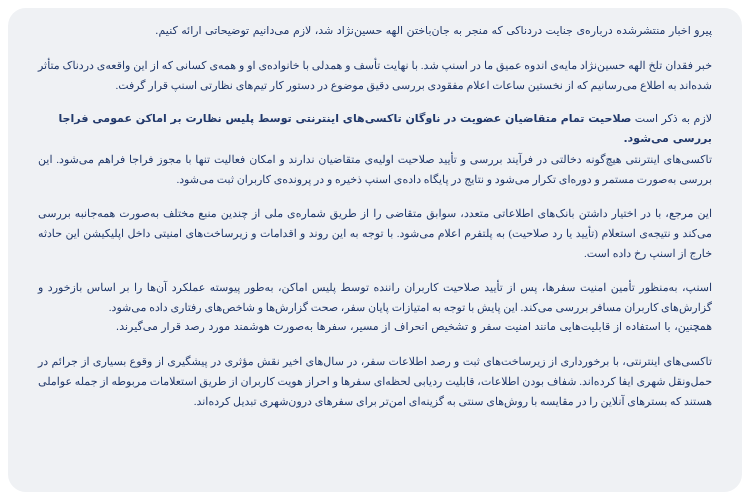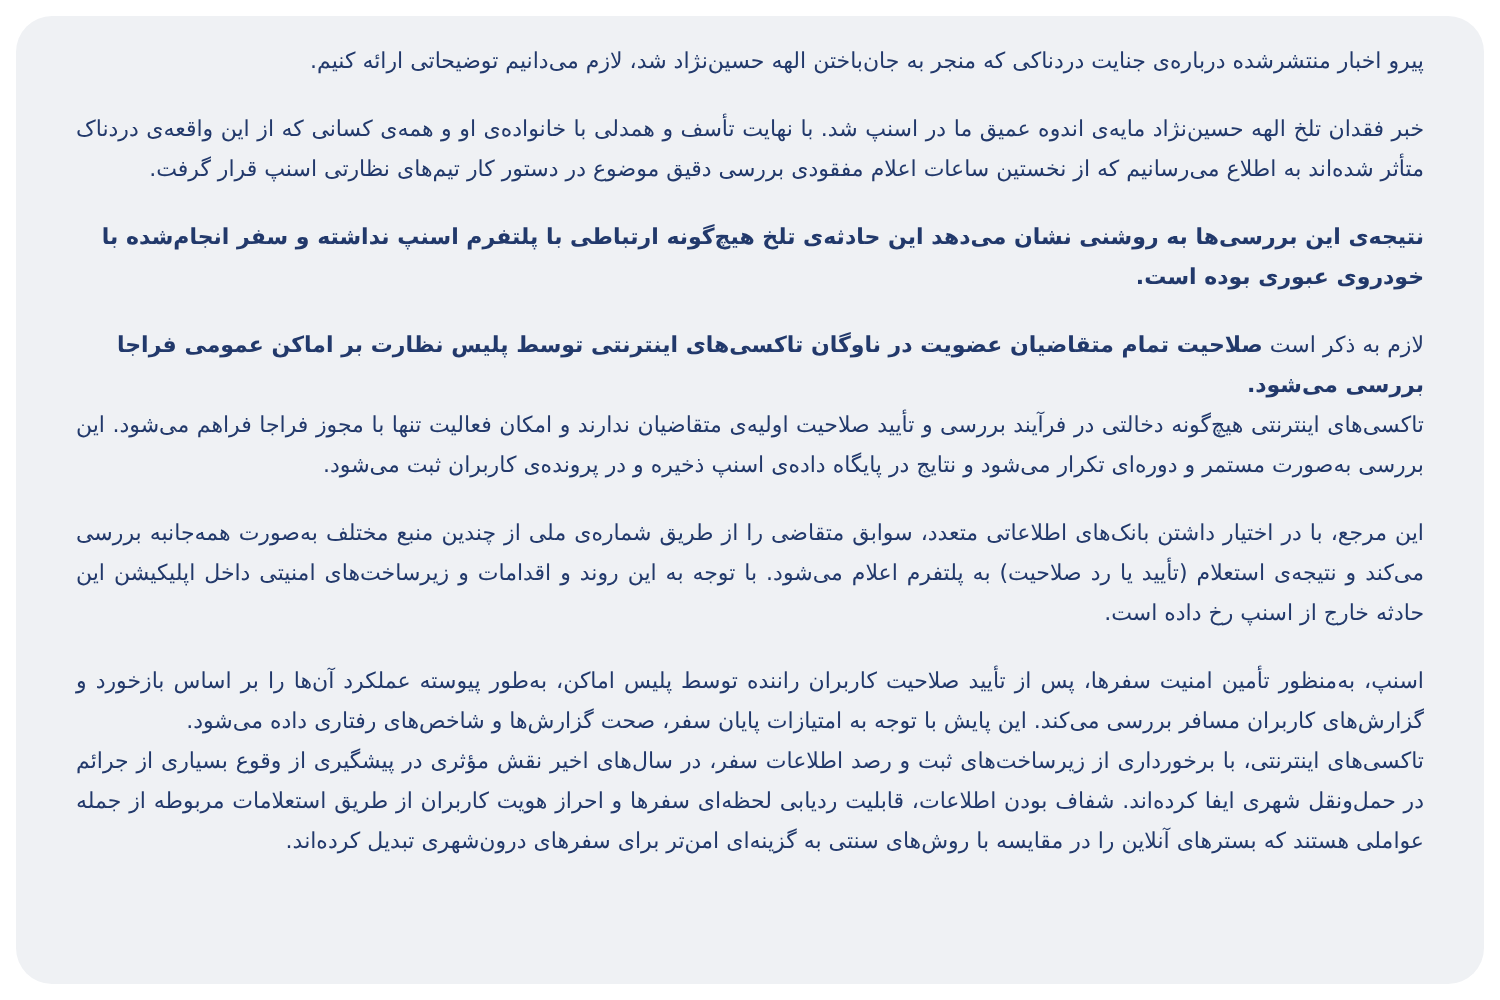--- a/index.html
+++ b/index.html
@@ -14,38 +14,38 @@
     inset: 8px;
     background: #eff1f4;
     border-radius: 18px;
     padding: 13px 30px 14px 30px;
     direction: rtl;
     color: #22396b;
     font-size: 11px;
     line-height: 20px;
   }
   p { text-align: right; margin: 0 0 14px 0; }
-  p.justify { text-align: justify; text-align-last: right; }
+  p.justify { text-align: justify; text-align-last: right; font-family: Liberation Serif, serif; }
   p.tight { margin-bottom: 0; }
   .bold { font-weight: bold; }
 </style>
 </head>
 <body>
 
 <div class="statement-card">
   <p>پیرو اخبار منتشرشده درباره‌ی جنایت دردناکی که منجر به جان‌باختن الهه حسین‌نژاد شد، لازم می‌دانیم توضیحاتی ارائه کنیم.</p>
 
   <p class="justify">خبر فقدان تلخ الهه حسین‌نژاد مایه‌ی اندوه عمیق ما در اسنپ شد. با نهایت تأسف و همدلی با خانواده‌ی او و همه‌ی کسانی که از این واقعه‌ی دردناک متأثر شده‌اند به اطلاع می‌رسانیم که از نخستین ساعات اعلام مفقودی بررسی دقیق موضوع در دستور کار تیم‌های نظارتی اسنپ قرار گرفت.</p>
 
-  <p class="bold">نتیجه‌ی این بررسی‌ها به روشنی نشان می‌دهد این حادثه‌ی تلخ هیچ‌گونه ارتباطی با پلتفرم اسنپ نداشته و سفر انجام‌شده با خودروی عبوری بوده است.</p>
 
   <p class="tight"><span>لازم به ذکر است </span><span class="bold">صلاحیت تمام متقاضیان عضویت در ناوگان تاکسی‌های اینترنتی توسط پلیس نظارت بر اماکن عمومی فراجا بررسی می‌شود.</span></p>
 
   <p class="justify">تاکسی‌های اینترنتی هیچ‌گونه دخالتی در فرآیند بررسی و تأیید صلاحیت اولیه‌ی متقاضیان ندارند و امکان فعالیت تنها با مجوز فراجا فراهم می‌شود. این بررسی به‌صورت مستمر و دوره‌ای تکرار می‌شود و نتایج در پایگاه داده‌ی اسنپ ذخیره و در پرونده‌ی کاربران ثبت می‌شود.</p>
 
   <p class="justify">این مرجع، با در اختیار داشتن بانک‌های اطلاعاتی متعدد، سوابق متقاضی را از طریق شماره‌ی ملی از چندین منبع مختلف به‌صورت همه‌جانبه بررسی می‌کند و نتیجه‌ی استعلام (تأیید یا رد صلاحیت) به پلتفرم اعلام می‌شود. با توجه به این روند و اقدامات و زیرساخت‌های امنیتی داخل اپلیکیشن این حادثه خارج از اسنپ رخ داده است.</p>
 
   <p class="justify tight">اسنپ، به‌منظور تأمین امنیت سفرها، پس از تأیید صلاحیت کاربران راننده توسط پلیس اماکن، به‌طور پیوسته عملکرد آن‌ها را بر اساس بازخورد و گزارش‌های کاربران مسافر بررسی می‌کند. این پایش با توجه به امتیازات پایان سفر، صحت گزارش‌ها و شاخص‌های رفتاری داده می‌شود.</p>
 
+  <p>همچنین، با استفاده از قابلیت‌هایی مانند امنیت سفر و تشخیص انحراف از مسیر، سفرها به‌صورت هوشمند مورد رصد قرار می‌گیرند.</p>
 
   <p class="justify">تاکسی‌های اینترنتی، با برخورداری از زیرساخت‌های ثبت و رصد اطلاعات سفر، در سال‌های اخیر نقش مؤثری در پیشگیری از وقوع بسیاری از جرائم در حمل‌ونقل شهری ایفا کرده‌اند. شفاف بودن اطلاعات، قابلیت ردیابی لحظه‌ای سفرها و احراز هویت کاربران از طریق استعلامات مربوطه از جمله عواملی هستند که بسترهای آنلاین را در مقایسه با روش‌های سنتی به گزینه‌ای امن‌تر برای سفرهای درون‌شهری تبدیل کرده‌اند.</p>
 
 </div>
 
 </body></html>

